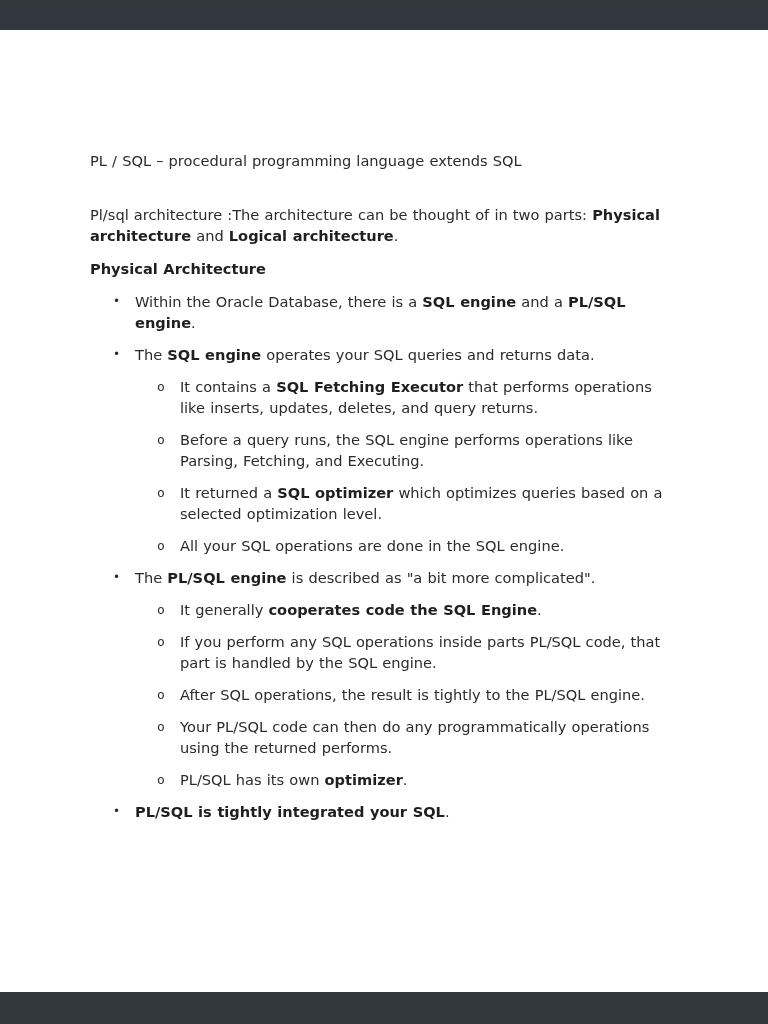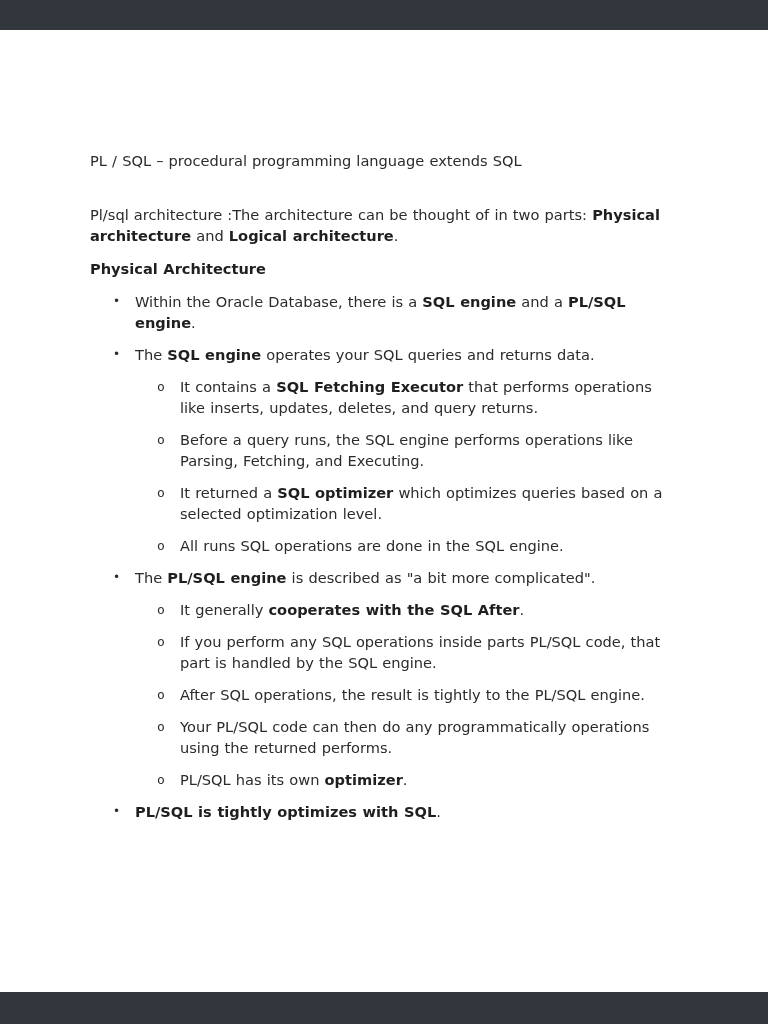--- a/index.html
+++ b/index.html
@@ -82,46 +82,46 @@
       <div class="para bullet-l2">
         <span class="marker marker-o">o</span>
         <span class="li-text"><span>Before a query runs, the SQL engine performs operations like Parsing, Fetching, and Executing.</span></span>
       </div>
       <div class="para bullet-l2">
         <span class="marker marker-o">o</span>
         <span class="li-text"><span>It returned a </span><span class="b">SQL optimizer</span><span> which optimizes queries based on a selected optimization level.</span></span>
       </div>
       <div class="para bullet-l2">
         <span class="marker marker-o">o</span>
-        <span class="li-text"><span>All runs SQL operations are done in the SQL engine.</span></span>
+        <span class="li-text"><span>All your SQL operations are done in the SQL engine.</span></span>
       </div>
       <div class="para bullet-l1">
         <span class="marker marker-dot">•</span>
         <span class="li-text"><span>The </span><span class="b">PL/SQL engine</span><span> is described as "a bit more complicated".</span></span>
       </div>
       <div class="para bullet-l2">
         <span class="marker marker-o">o</span>
-        <span class="li-text"><span>It generally </span><span class="b">cooperates with the SQL After</span><span>.</span></span>
+        <span class="li-text"><span>It generally </span><span class="b">cooperates code the SQL Engine</span><span>.</span></span>
       </div>
       <div class="para bullet-l2">
         <span class="marker marker-o">o</span>
         <span class="li-text"><span>If you perform any SQL operations inside parts PL/SQL code, that part is handled by the SQL engine.</span></span>
       </div>
       <div class="para bullet-l2">
         <span class="marker marker-o">o</span>
         <span class="li-text"><span>After SQL operations, the result is tightly to the PL/SQL engine.</span></span>
       </div>
       <div class="para bullet-l2">
         <span class="marker marker-o">o</span>
         <span class="li-text"><span>Your PL/SQL code can then do any programmatically operations using the returned performs.</span></span>
       </div>
       <div class="para bullet-l2">
         <span class="marker marker-o">o</span>
         <span class="li-text"><span>PL/SQL has its own </span><span class="b">optimizer</span><span>.</span></span>
       </div>
       <div class="para bullet-l1">
         <span class="marker marker-dot">•</span>
-        <span class="li-text"><span class="b">PL/SQL is tightly optimizes with SQL</span><span>.</span></span>
+        <span class="li-text"><span class="b">PL/SQL is tightly integrated your SQL</span><span>.</span></span>
       </div>
     </div>
 </div>
 
 <div class="viewer-bar bottom" style="background: rgb(49, 55, 61);"></div>
 
 </body></html>

